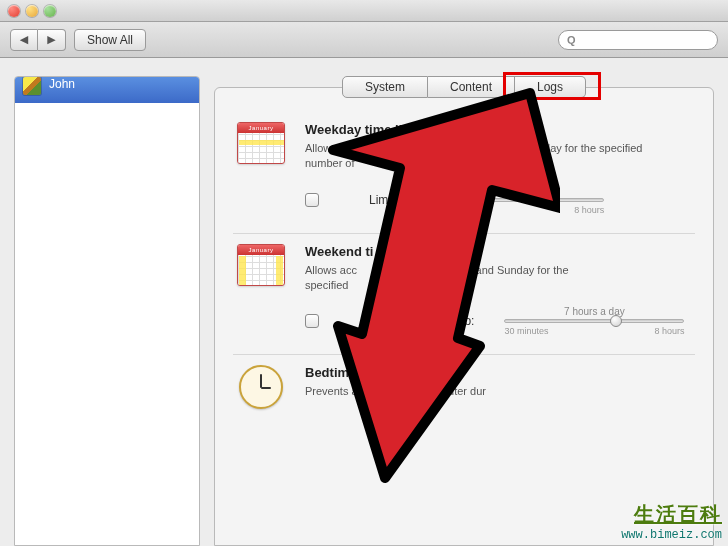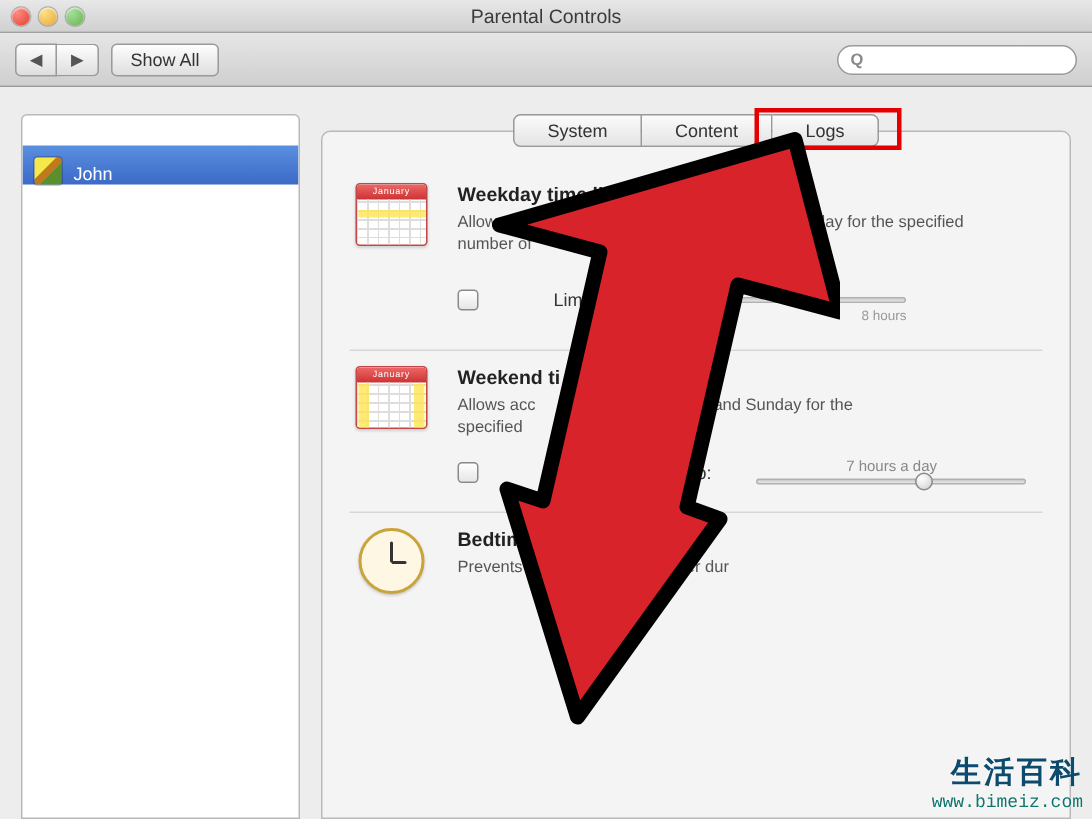--- a/index.html
+++ b/index.html
@@ -22,21 +22,21 @@
 .navbtn:last-child  { border-radius: 0 4px 4px 0; border-left: none; }
 .showall { margin-left: 8px; height: 22px; padding: 0 12px; background: linear-gradient(#fdfdfd,#dedede); border: 1px solid #9a9a9a; border-radius: 4px; font-size: 12px; color: #333; display: flex; align-items: center; }
 .toolbar .spacer { flex: 1; }
 .search { width: 160px; height: 20px; border: 1px solid #9a9a9a; border-radius: 10px; background: #fff; display: flex; align-items: center; padding: 0 8px; }
 .search input { border: none; outline: none; flex: 1; font-size: 11px; margin-left: 4px; background: transparent; }
 
 
 .content { display: flex; height: calc(546px - 22px - 36px); padding: 18px 14px 0 14px; gap: 14px; }
 .sidebar { width: 186px; }
 .userlist { width: 100%; height: 100%; border: 1px solid #b9b9b9; border-radius: 4px 4px 0 0; background: #fff; overflow: hidden; }
-.userrow { height: 26px; background: linear-gradient(#5a8fe0,#3c6ac8); color: #fff; display: flex; align-items: flex-end; gap: 8px; padding: 0 8px; font-size: 12px; margin-top: 20px; }
+.userrow { height: 26px; background: linear-gradient(#5a8fe0,#3c6ac8); color: #fff; display: flex; align-items: flex-start; gap: 8px; padding: 0 8px; font-size: 12px; }
 .avatar { width: 18px; height: 18px; border-radius: 2px; background: linear-gradient(135deg,#f7e84a 40%,#c07a1e 41%,#c07a1e 60%,#5b8f2e 61%); box-shadow: 0 0 0 1px rgba(0,0,0,.2); }
 
 .main { flex: 1; position: relative; }
 .tabbar { display: flex; justify-content: center; position: relative; z-index: 2; }
 .tab { height: 22px; padding: 0 22px; font-size: 12px; color: #333; background: linear-gradient(#fbfbfb,#e4e4e4); border: 1px solid #9a9a9a; display: flex; align-items: center; }
 .tab + .tab { border-left: none; }
 .tab:first-child { border-radius: 5px 0 0 5px; }
 .tab:last-child  { border-radius: 0 5px 5px 0; }
 .tab.active { background: linear-gradient(#8a8a8a,#6f6f6f); color: #fff; }
 .tab-highlight { position: absolute; border: 3px solid #e40000; pointer-events: none; z-index: 3; }
@@ -65,33 +65,32 @@
 .daylabel { font-size: 10px; color: #888; text-align: center; margin-bottom: 2px; }
 .track { height: 4px; background: linear-gradient(#c8c8c8,#e8e8e8); border: 1px solid #b0b0b0; border-radius: 2px; position: relative; }
 .thumb { position: absolute; top: -5px; width: 12px; height: 12px; border-radius: 50%; background: radial-gradient(circle at 35% 30%,#fff,#cfcfcf); border: 1px solid #8a8a8a; transform: translateX(-50%); }
 .ticks { display: flex; justify-content: space-between; font-size: 9px; color: #999; margin-top: 3px; }
 
 
 .arrow { position: absolute; z-index: 50; pointer-events: none; }
 
 
 .wm { position: absolute; right: 6px; bottom: 4px; text-align: right; z-index: 60; }
-.wm .cn { font-size: 20px; color: #0c4a6e; font-weight: bold; letter-spacing: 2px; text-shadow: 0 0 2px #fff; }
+.wm .cn { font-size: 20px; color: #4d7c0f; font-weight: bold; letter-spacing: 2px; text-shadow: 0 0 2px #fff; text-decoration: underline; }
 .wm .url { font-size: 12px; color: #0f766e; text-shadow: 0 0 2px #fff; font-family: Liberation Mono, monospace; }
 </style>
 </head>
 <body>
 
 <div class="titlebar">
   <div class="traffic">
     <span class="tl-close"></span>
     <span class="tl-min"></span>
     <span class="tl-zoom"></span>
   </div>
-  <div class="title">Parental Controls</div>
 </div>
 
 <div class="toolbar">
   <div class="navbtns">
     <div class="navbtn">◀</div>
     <div class="navbtn">▶</div>
   </div>
   <div class="showall">Show All</div>
   <div class="spacer"></div>
   <div class="search">
@@ -166,20 +165,24 @@
           <div class="desc">
             <span>Allows acc</span>&nbsp;&nbsp;&nbsp;&nbsp;&nbsp;&nbsp;&nbsp;&nbsp;&nbsp;&nbsp;&nbsp;&nbsp;<span>comput</span>&nbsp;&nbsp;&nbsp;&nbsp;&nbsp;&nbsp;&nbsp;<span>rday and Sunday for the specified</span>&nbsp;&nbsp;&nbsp;&nbsp;&nbsp;&nbsp;&nbsp;&nbsp;&nbsp;&nbsp;<span>hours only</span>
           </div>
           <div class="limitrow">
             <span class="chk"></span>
             <span class="limitlabel"><span>Limit</span>&nbsp;&nbsp;&nbsp;&nbsp;<span>puter use to:</span></span>
             <div class="slidewrap">
               <div class="daylabel">7 hours a day</div>
               <div class="track">
                   <div class="thumb" style="left:62%;"></div>
+                </div>
+              <div class="ticks">
+                  <span>30 minutes</span>
+                  <span>8 hours</span>
                 </div>
             </div>
           </div>
         </div>
       </div>
 
       <div class="section">
         <div class="secicon">
           <div class="clock"></div>
         </div>

